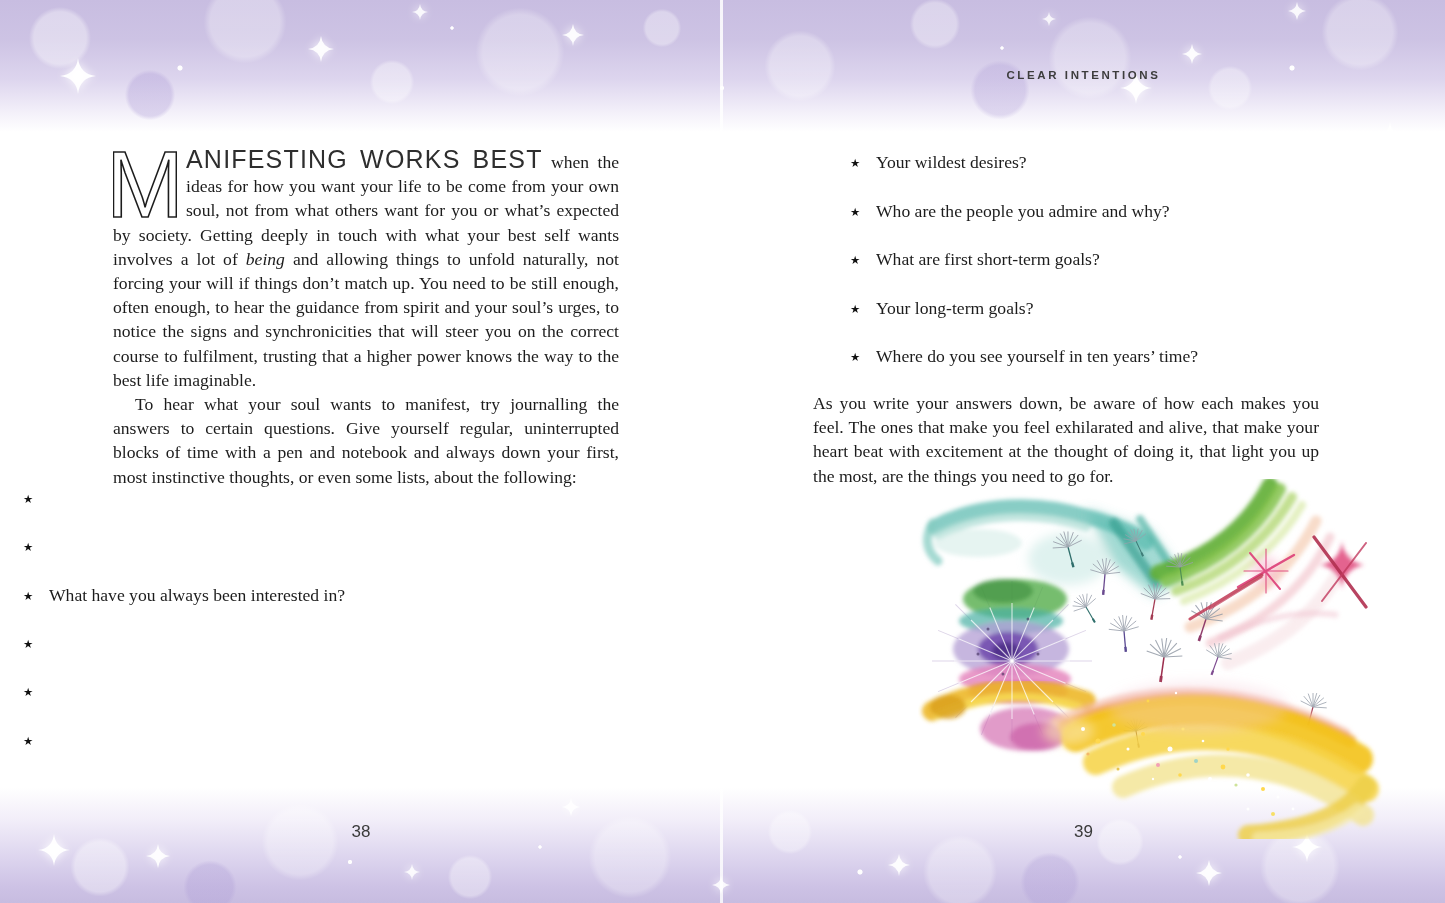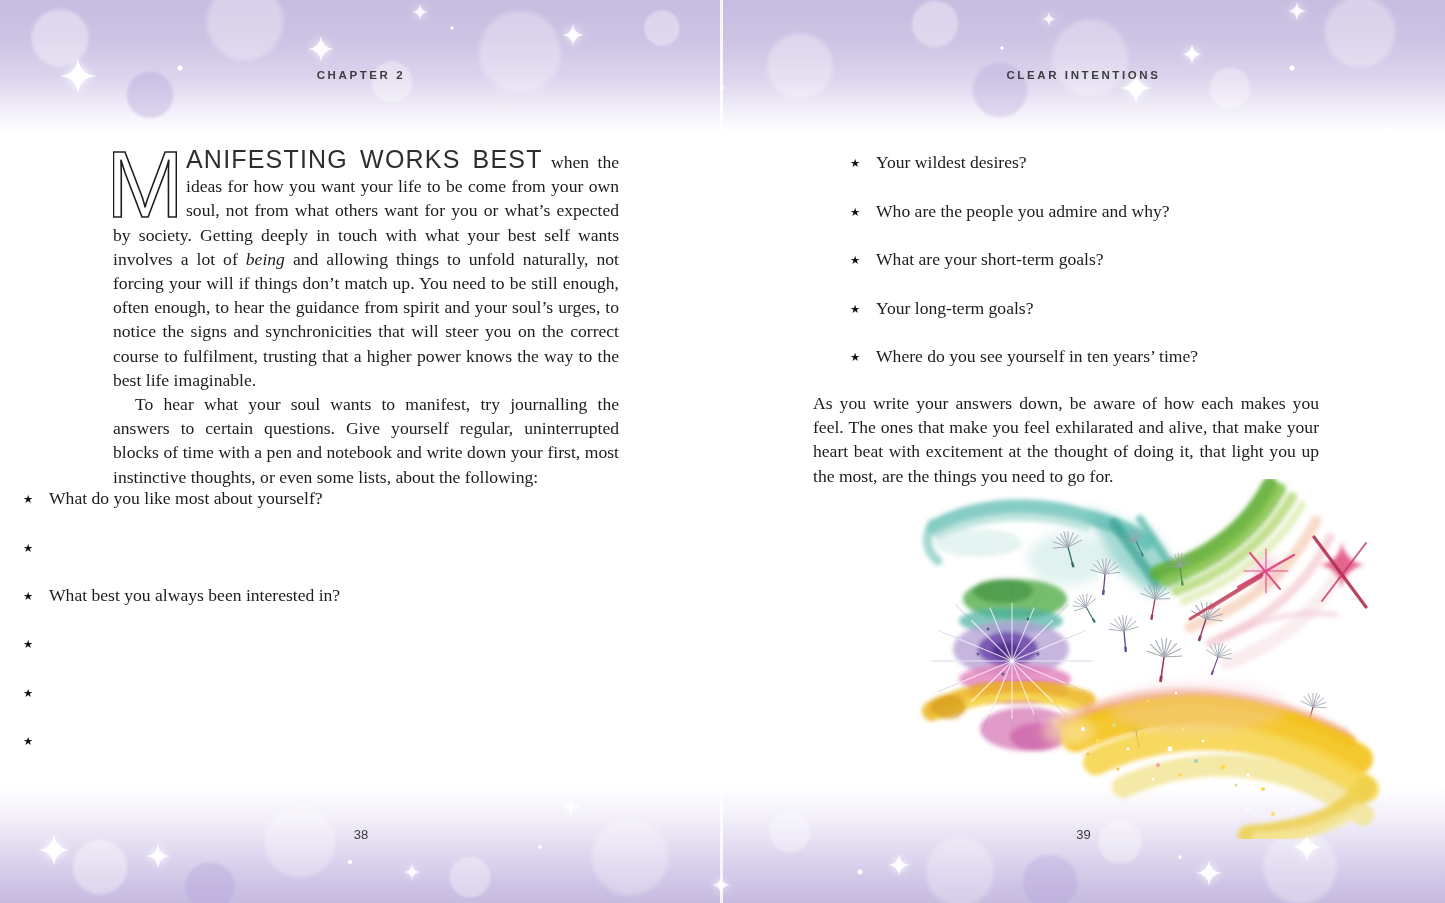--- a/index.html
+++ b/index.html
@@ -60,21 +60,21 @@
   .page { position:absolute; top:0; height:100%; z-index:2; }
   .page-left  { left:0;    width:722px; }
   .page-right { left:722px; width:723px; }
   .running-head {
     position:absolute; top:69px; left:0; width:100%; text-align:center;
     font-family:"Liberation Sans", sans-serif; font-size:11.5px; font-weight:600;
     letter-spacing:2.6px; color:#3d3d3d;
   }
   .folio {
     position:absolute; bottom:61px; left:0; width:100%; text-align:center;
-    font-family:"Liberation Sans", sans-serif; font-size:13px; color:#3a3a3a;
+    font-family:"Liberation Sans", sans-serif; font-size:17px; color:#3a3a3a;
   }
   .text-block { position:absolute; left:113px; width:506px; }
   .page-right .text-block { left:91px; }
   .tb-main   { top:147px; }
   .para { font-size:17.6px; line-height:24.2px; text-align:justify; color:#1c1c1c; }
   .para.indent { text-indent:22px; }
   .dropcap {
     float:left; width:64px; height:70px; margin:3px 9px 0 0;
   }
   .dropcap svg { display:block; }
@@ -151,44 +151,42 @@
       <use href="#flare4" fill="#fff" opacity=".9"></use>
     </svg>
   <svg class="flare" style="left:1292px;top:832px;width:30px;height:30px" viewBox="0 0 40 40">
       <use href="#flare4" fill="#fff" opacity=".95"></use>
     </svg>
   <svg class="flare" style="left:712px;top:876px;width:18px;height:18px" viewBox="0 0 40 40">
       <use href="#flare4" fill="#fff" opacity=".85"></use>
     </svg>
 
   <div class="page page-left">
-    <div class="running-head">CHAPTER 2</div>
 
     <div class="text-block tb-main">
       <p class="para">
         <span class="dropcap">
           <svg width="64" height="70" viewBox="0 0 64 70">
             <text x="32" y="67" text-anchor="middle" font-family="Liberation Sans, sans-serif" font-size="94" fill="none" stroke="#1c1c1c" stroke-width="1.6">M</text>
           </svg>
         </span><span class="leadin">ANIFESTING WORKS BEST</span><span> when the ideas for how you want your life to be come from your own soul, not from what others want for you or what’s expected by society. Getting deeply in touch with what your best self wants involves a lot of </span><em>being</em><span> and allowing things to unfold naturally, not forcing your will if things don’t match up. You need to be still enough, often enough, to hear the guidance from spirit and your soul’s urges, to notice the signs and synchronicities that will steer you on the correct course to fulfilment, trusting that a higher power knows the way to the best life imaginable.</span>
       </p>
-      <p class="para indent">To hear what your soul wants to manifest, try journalling the answers to certain questions. Give yourself regular, uninterrupted blocks of time with a pen and notebook and write down your first, most instinctive thoughts, or even some lists, about the following:</p>
+      <p class="para indent">To hear what your soul wants to manifest, try journalling the answers to certain questions. Give yourself regular, uninterrupted blocks of time with a pen and notebook and always down your first, most instinctive thoughts, or even some lists, about the following:</p>
     </div>
 
     <ul class="bullets bullets-left">
       <li>
           <span class="star">★</span>
-          <span>What do you like most about yourself?</span>
-        </li>
-      <li>
-          <span class="star">★</span>
-        </li>
-      <li>
-          <span class="star">★</span>
-          <span>What best you always been interested in?</span>
+        </li>
+      <li>
+          <span class="star">★</span>
+        </li>
+      <li>
+          <span class="star">★</span>
+          <span>What have you always been interested in?</span>
         </li>
       <li>
           <span class="star">★</span>
         </li>
       <li>
           <span class="star">★</span>
         </li>
       <li>
           <span class="star">★</span>
         </li>
@@ -204,21 +202,21 @@
       <li>
           <span class="star">★</span>
           <span>Your wildest desires?</span>
         </li>
       <li>
           <span class="star">★</span>
           <span>Who are the people you admire and why?</span>
         </li>
       <li>
           <span class="star">★</span>
-          <span>What are your short-term goals?</span>
+          <span>What are first short-term goals?</span>
         </li>
       <li>
           <span class="star">★</span>
           <span>Your long-term goals?</span>
         </li>
       <li>
           <span class="star">★</span>
           <span>Where do you see yourself in ten years’ time?</span>
         </li>
     </ul>

